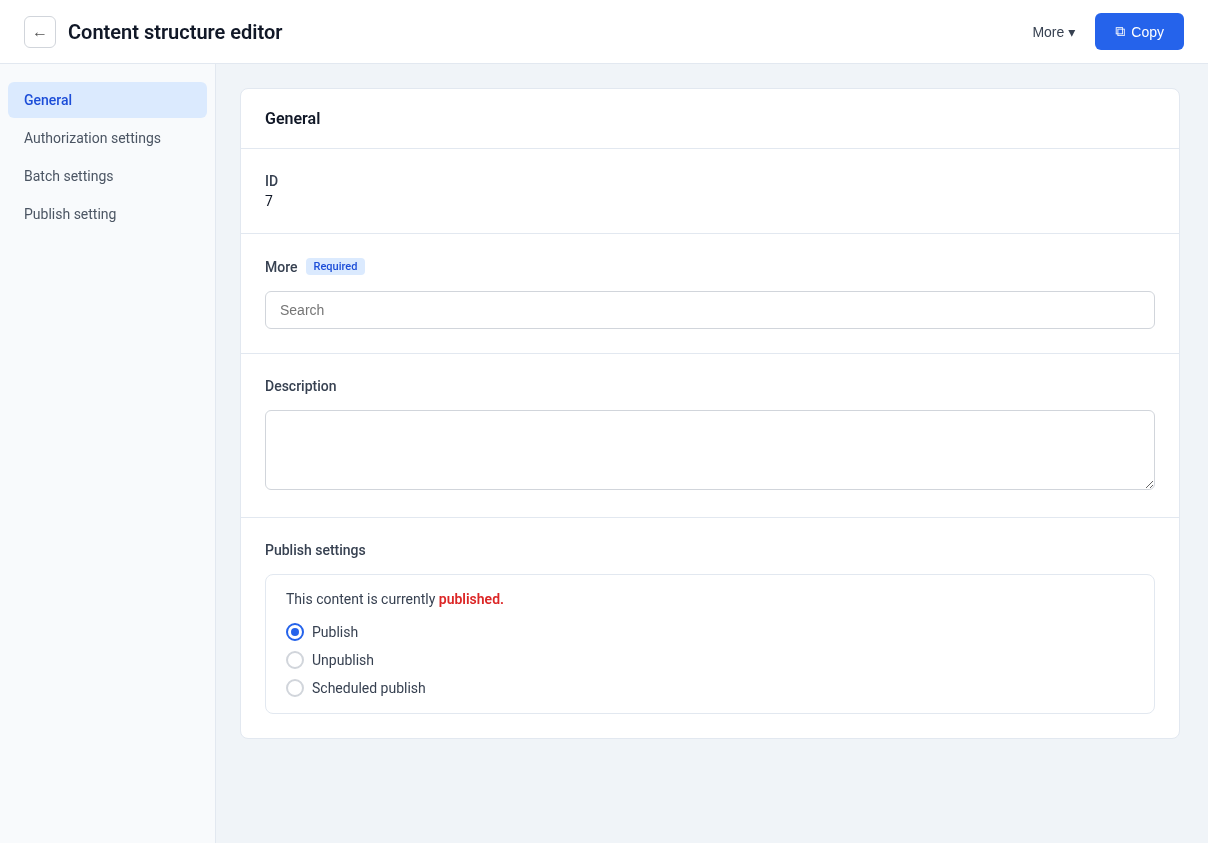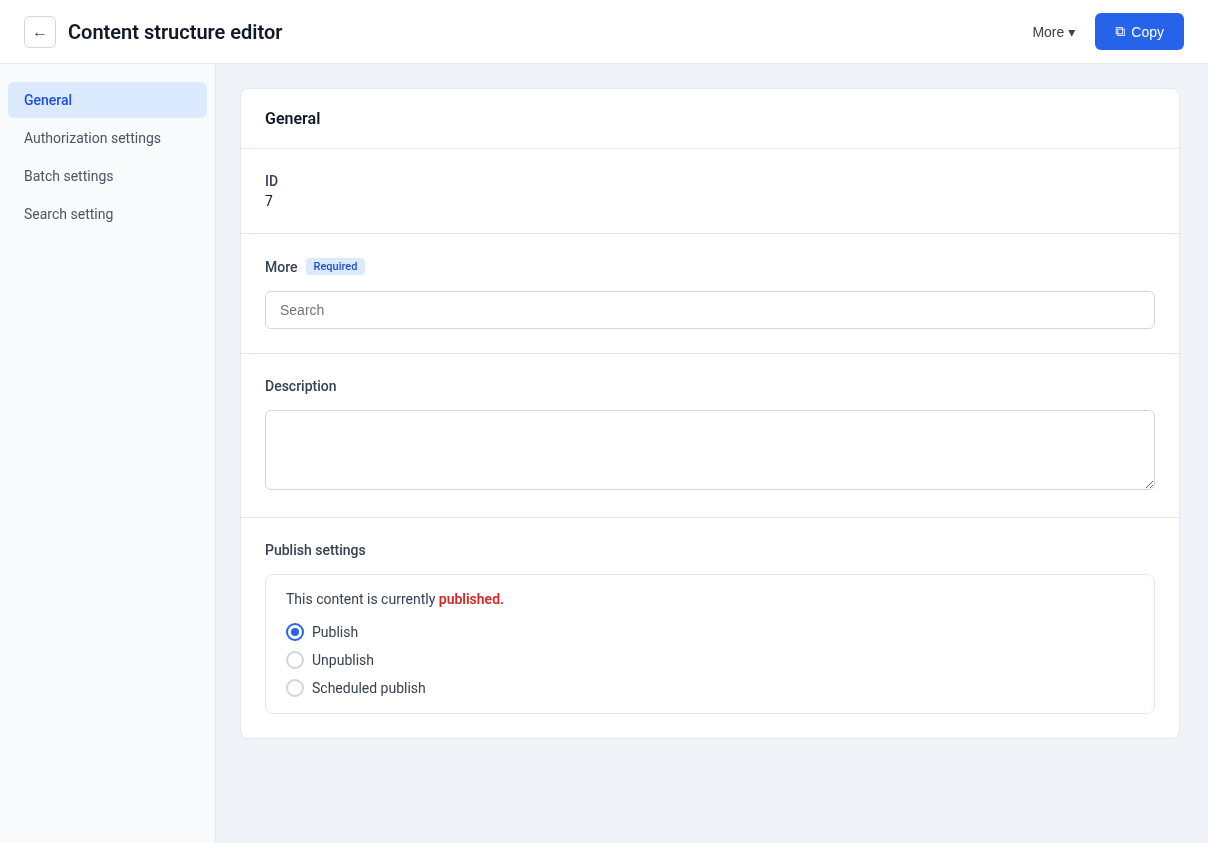--- a/index.html
+++ b/index.html
@@ -261,21 +261,21 @@
     <div class="sidebar-item active">
       <span>General</span>
     </div>
     <div class="sidebar-item">
       <span>Authorization settings</span>
     </div>
     <div class="sidebar-item">
       <span>Batch settings</span>
     </div>
     <div class="sidebar-item">
-      <span>Search setting</span>
+      <span>Publish setting</span>
     </div>
   </nav>
 
   <main class="main-content">
     <div class="content-card">
 
       <div class="section-header">
         <span class="section-title">General</span>
       </div>
 

